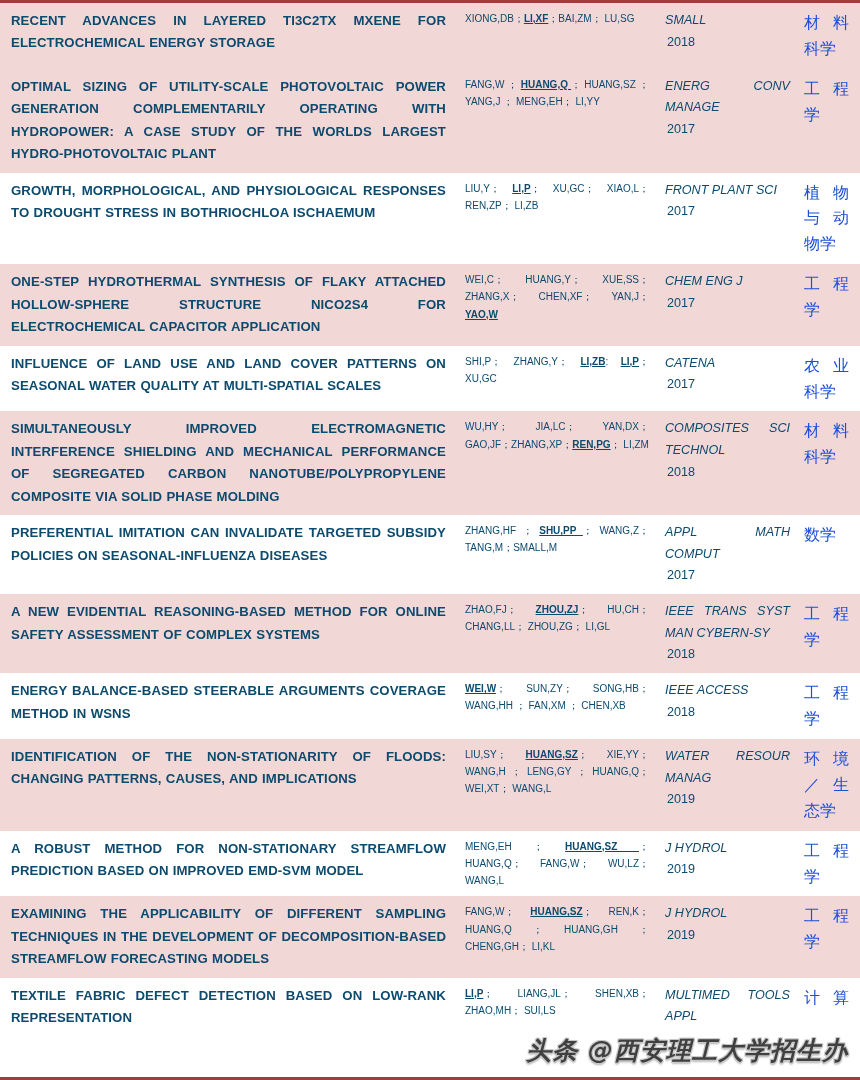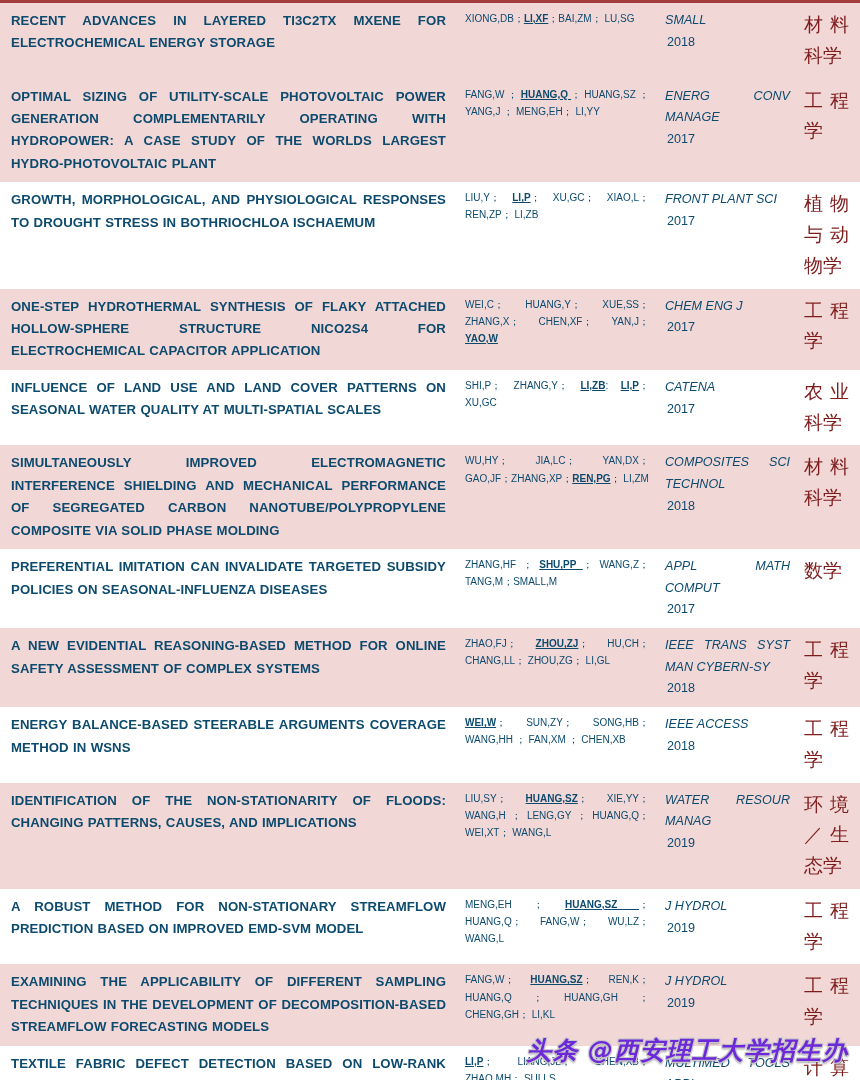--- a/index.html
+++ b/index.html
@@ -79,48 +79,48 @@
     text-align: justify;
     text-align-last: left;
     padding-left: 9px;
     padding-right: 8px;
   }
   td.journal .jname { display: block; font-style: italic; }
   td.journal .jyear { display: block; padding-left: 2px; }
 
   
   td.subject {
-    font-size: 19px;
+    font-size: 16px;
     line-height: 1.62;
     text-align: justify;
     text-align-last: justify;
     padding-left: 6px;
     padding-right: 11px;
     letter-spacing: 0px;
-    color: #7f1d1d;
+    color: #1d4ed8;
   }
   td.subject span.sline {
     display: block;
     text-align: justify;
     text-align-last: justify;
   }
   td.subject span.sline.last {
     text-align-last: left;
   }
 
   
   #watermark {
     position: absolute;
     right: 12px;
     bottom: 10px;
     font-family: "DejaVu Sans", "Liberation Sans", sans-serif;
     font-size: 25px;
     font-weight: bold;
     font-style: italic;
-    color: #6d28d9;
+    color: #404040;
     text-shadow:
        1px  1px 0 #c8c8c8,
       -1px  1px 0 #c8c8c8,
        1px -1px 0 #c8c8c8,
       -1px -1px 0 #c8c8c8,
        0    2px 2px rgba(110,110,110,0.55);
     letter-spacing: 1px;
     white-space: nowrap;
     pointer-events: none;
   }

